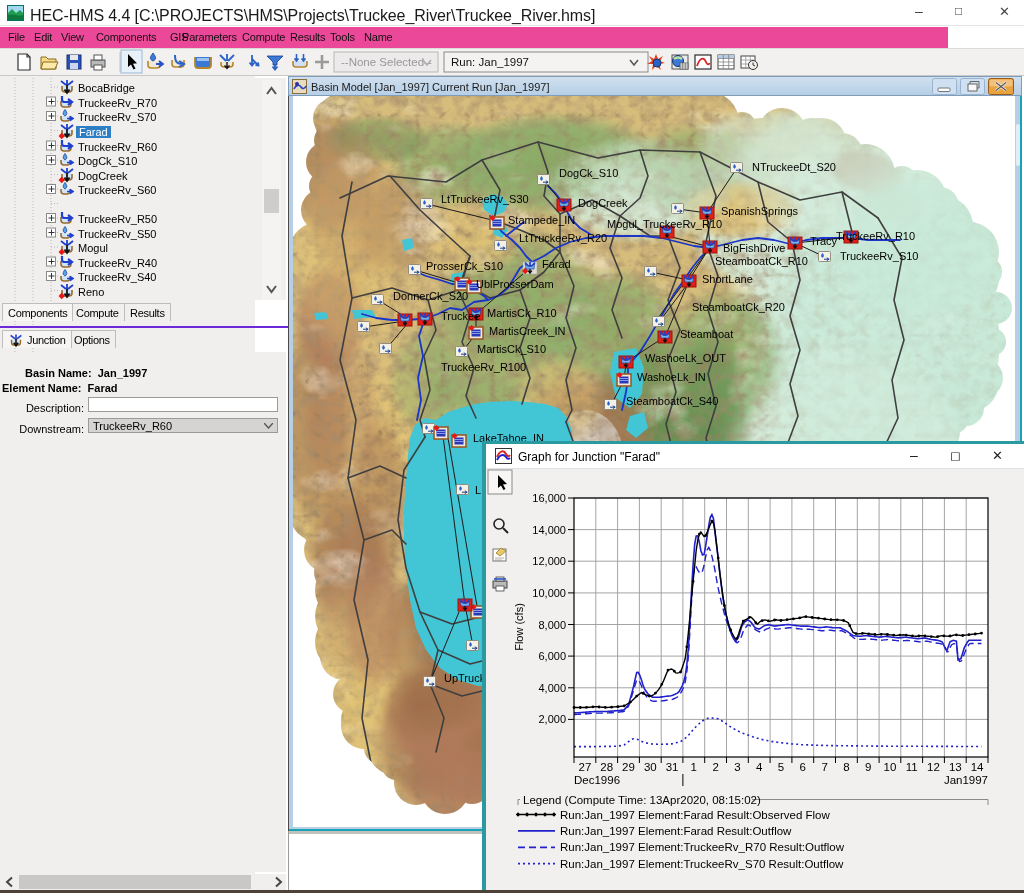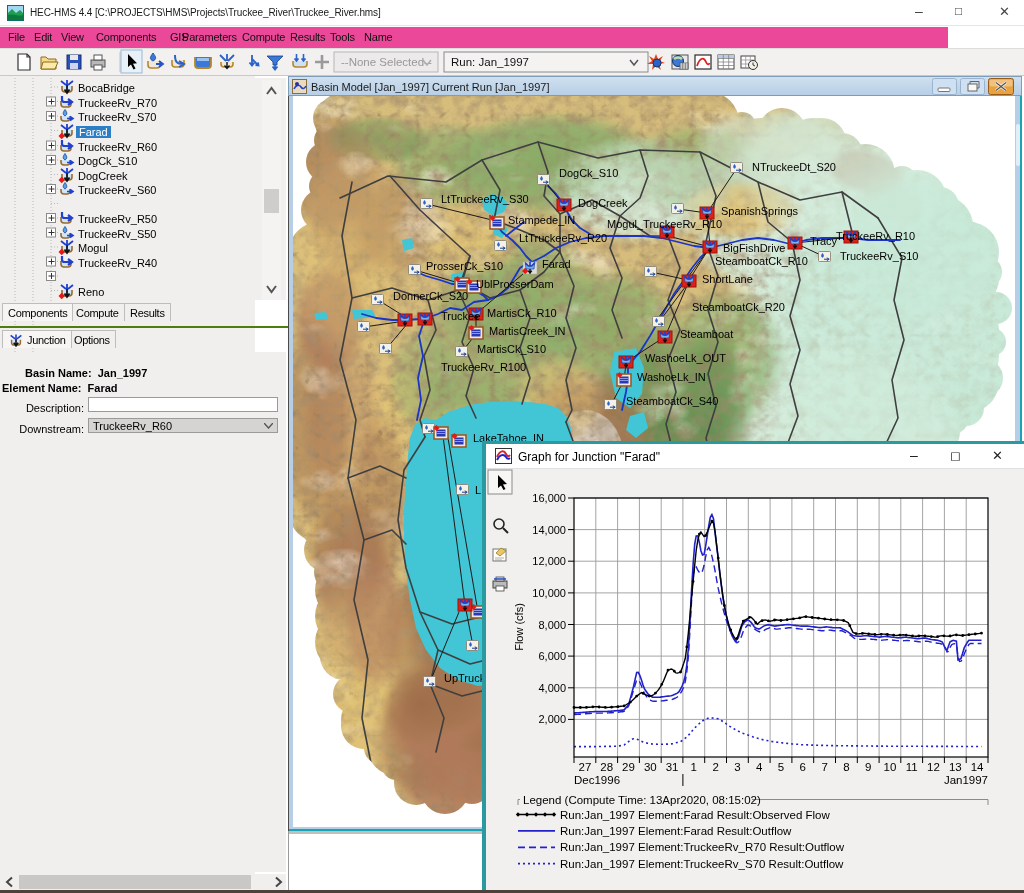--- a/index.html
+++ b/index.html
@@ -1,31 +1,31 @@
 <!DOCTYPE html>
 <html><head>
 <meta charset="utf-8">
 <style>
 * { margin:0; padding:0; box-sizing:border-box; }
 html,body { width:1024px; height:893px; overflow:hidden; font-family:"Liberation Sans", sans-serif; }
 #app { position:absolute; left:0; top:0; width:1024px; height:893px; background:#fff; }
 .abs { position:absolute; }
 
 #titlebar { position:absolute; left:0; top:0; width:1024px; height:26px; background:#ffffff; border-bottom:1px solid #e5e5e5; }
-#titlebar .title { position:absolute; left:30px; top:7px; font-size:10px; letter-spacing:-0.1px; color:#1a1a1a; }
+#titlebar .title { position:absolute; left:30px; top:7px; font-size:16px; letter-spacing:-0.1px; color:#1a1a1a; }
 #menubar { position:absolute; left:0; top:27px; width:948px; height:21px; background:#ec4899;text-align:center; }
 #menubar span { position:absolute; top:4px; font-size:11px; letter-spacing:-0.2px; color:#111; }
 #toolbar { position:absolute; left:0; top:48px; width:1024px; height:28px; background:#f2f1f0; border-top:1px solid #dcdcdc; border-bottom:1px solid #c8c8c8; }
 
 #leftpanel { position:absolute; left:0; top:76px; width:255px; height:817px; background:#f0efee; }
 #tree { position:absolute; left:2px; top:2px; width:284px; height:222px; background:#f0efee; }
 .trow { position:absolute; left:0; height:15px; font-size:11px; color:#000; white-space:nowrap; }
 .trow .lbl { position:absolute; left:76px; top:2px; }
 #tabs1 { position:absolute; left:0; top:226px; width:288px; height:20px; }
-#tabs2 { position:absolute; left:0; top:250px; width:288px; height:26px; border-top:2px solid #4d7c0f; }
+#tabs2 { position:absolute; left:0; top:250px; width:288px; height:26px; border-top:2px solid #6d28d9; }
 .tab { position:absolute; font-size:11px; color:#000; background:#f0efee; border:1px solid #bdbdbd; border-bottom:none; padding:3px 5px 2px 5px; letter-spacing:-0.3px; }
 .tab.sel { background:#f6f5f4; z-index:2; }
 #props { position:absolute; left:2px; top:276px; width:284px; height:520px; background:#f0efee; font-size:11px; }
 #hscroll { position:absolute; left:2px; bottom:3px; width:284px; height:16px; background:#f0efee; }
 
 #mdi { position:absolute; left:288px; top:76px; width:736px; height:817px; background:#ffffff; }
 
 #mapwin { position:absolute; left:0px; top:0px; width:734px; height:755px; }
 #maptitle { position:absolute; left:0; top:0; width:734px; height:20px; background:linear-gradient(#cfe0ef,#b7cfe6); border:1px solid #7f9db9; font-size:11px; }
 #maptitle .t { position:absolute; left:22px; top:4px; color:#1a1a1a; }
@@ -300,20 +300,28 @@
             <path d="M0.5 12 l3.2 -3.2 l3.2 3.2 l-3.2 3.2 z" fill="#e81818"></path>
           </svg>
           <span class="lbl">Mogul</span>
         </div>
 <div class="trow" style="top:176.5px;width:284px;">
           <svg width="18" height="16" viewBox="0 0 18 16" style="position:absolute;left:56px;top:0px">
             <path d="M3 6 L3 9 Q3 12 6 12 L10 12 Q13 12 13 9 L13 6" fill="#cfe6f8" stroke="#9a6a2a" stroke-width="1.6"></path>
             <path d="M4 1 L4 5 Q4 7 7 7 L13 7 M10 4 L14 7 L10 10" stroke="#2040d0" stroke-width="2.2" fill="none"></path>
           </svg>
           <span class="lbl">TruckeeRv_R40</span>
+        </div>
+<div class="trow" style="top:191px;width:284px;">
+          <svg width="18" height="16" viewBox="0 0 18 16" style="position:absolute;left:56px;top:0px">
+            <path d="M3 7 L3 9 Q3 12 6 12 L9 12 Q12 12 12 9 L12 7" fill="#cfe6f8" stroke="#9a6a2a" stroke-width="1.6"></path>
+            <path d="M7 0.5 C9.2 3.5 9.6 5.5 7 7 C4.4 5.5 4.8 3.5 7 0.5 Z" fill="#58a0e8" stroke="#17408e" stroke-width="0.8"></path>
+            <path d="M9 9.5 L14 9.5 M12 7.5 L15 9.5 L12 11.5" stroke="#2040d0" stroke-width="1.6" fill="none"></path>
+          </svg>
+          <span class="lbl">TruckeeRv_S40</span>
         </div>
 <div class="trow" style="top:205.5px;width:284px;">
           <svg width="18" height="16" viewBox="0 0 18 16" style="position:absolute;left:56px;top:0px">
             <path d="M4 6 L4 9 Q4 12 7 12 L11 12 Q14 12 14 9 L14 6" fill="#cfe6f8" stroke="#9a6a2a" stroke-width="1.6"></path>
             <path d="M3 1 L8 5 M15 1 L10 5 M9 0 L9 5" stroke="#2040d0" stroke-width="1.8" fill="none"></path>
             <path d="M9 5 L9 12 M6.5 9.5 L9 13 L11.5 9.5" stroke="#111" stroke-width="1.8" fill="none"></path>
             <path d="M0.5 12 l3.2 -3.2 l3.2 3.2 l-3.2 3.2 z" fill="#e81818"></path>
           </svg>
           <span class="lbl">Reno</span>
         </div>

